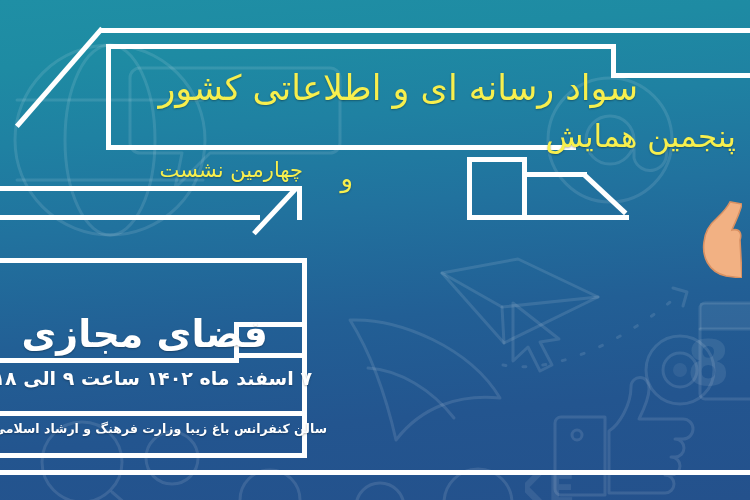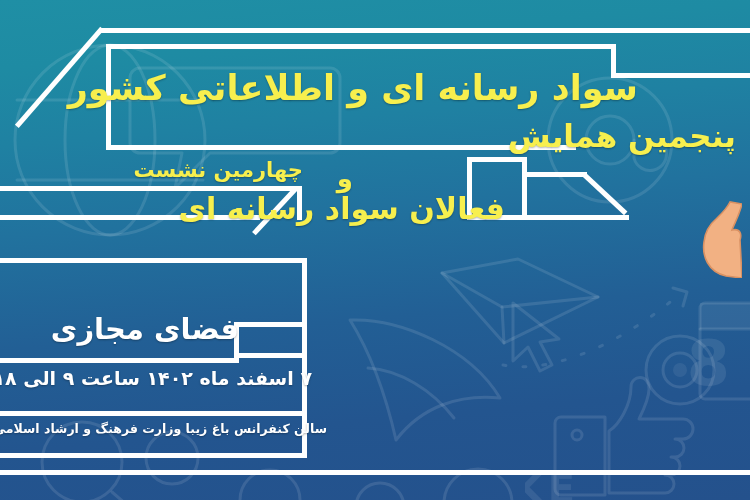--- a/index.html
+++ b/index.html
@@ -17,33 +17,33 @@
           stroke-linecap:round;stroke-linejoin:round;}
   .doodle-fill{fill:#ffffff;fill-opacity:.07;}
   .doodle-txt{fill:#ffffff;fill-opacity:.09;font-weight:bold;
               font-family:"DejaVu Sans","Liberation Sans",sans-serif;}
 
   
   .wline{position:absolute;background:#ffffff;}
   .wdiag{position:absolute;background:#ffffff;transform-origin:0 0;}
 
   
-  .yellow{color:#f7ef4e;font-weight:bold;white-space:nowrap;
+  .yellow{color:#f7ef4e;font-weight:normal;white-space:nowrap;
           text-shadow:0 1px 2px rgba(0,0,0,.30);}
   .white{color:#ffffff;font-weight:bold;white-space:nowrap;
          text-shadow:0 1px 2px rgba(0,0,0,.30);}
 
   #t-line1{position:absolute;right:112px;top:68px;font-size:35px;letter-spacing:-.5px;}
   #t-line2{position:absolute;right:14px;top:118px;font-size:31px;text-align:center;}
   #t-line3{position:absolute;right:397px;top:163px;font-size:26px;}
   #t-line4{position:absolute;right:447px;top:158px;font-size:21px;}
   #t-line5{position:absolute;right:245px;top:191px;font-size:30px;}
 
   #s-line1{position:absolute;right:464px;top:266px;font-size:30px;}
-  #s-line2{position:absolute;right:511px;top:312px;font-size:29px;letter-spacing:1px;}
+  #s-line2{position:absolute;right:482px;top:312px;font-size:38px;letter-spacing:1px;}
   #s-date {position:absolute;right:438px;top:367px;font-size:19px;}
   #s-venue{position:absolute;right:423px;top:421px;font-size:12.5px;}
 
   
   #hand{position:absolute;right:8px;top:198px;width:46px;height:80px;}
 </style>
 </head>
 <body>
 
 <div id="poster">
@@ -161,21 +161,20 @@
   </svg>
 
   <div id="t-line1" class="yellow">سواد رسانه ای و اطلاعاتی کشور</div>
 
   <div id="t-line2" class="yellow">پنجمین همایش</div>
 
   <div id="t-line3" class="yellow">و</div>
 
   <div id="t-line4" class="yellow">چهارمین نشست</div>
 
-  <div id="t-line5" class="yellow">فعالان سواد رسانه ای</div>
 
 
   <div id="s-line2" class="white">فضای مجازی</div>
 
   <div id="s-date" class="white">۷ اسفند ماه ۱۴۰۲ ساعت ۹ الی ۱۸</div>
 
   <div id="s-venue" class="white">سالن کنفرانس باغ زیبا وزارت فرهنگ و ارشاد اسلامی</div>
 
 </div>
 

